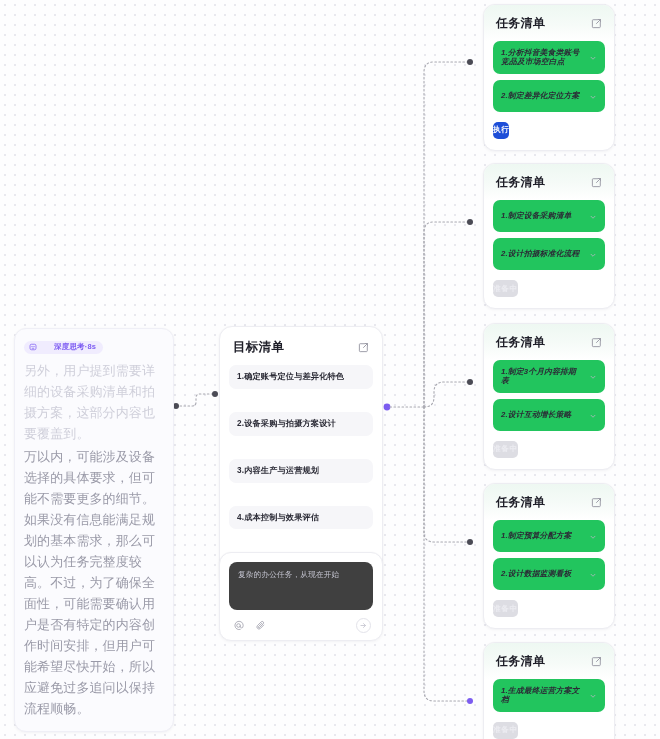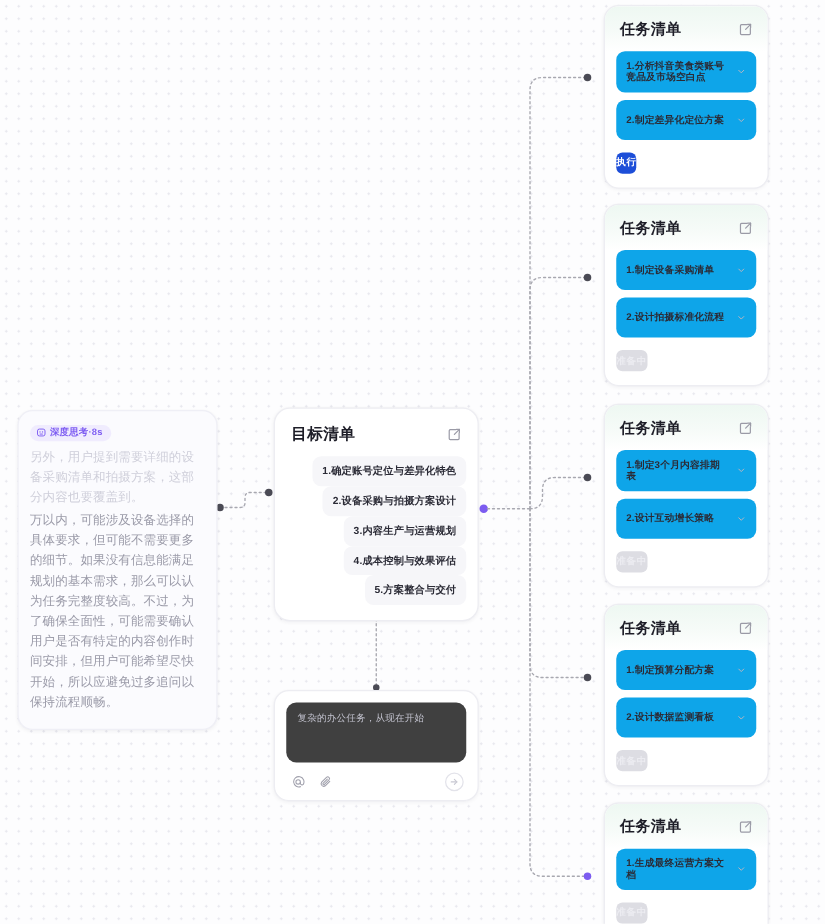--- a/index.html
+++ b/index.html
@@ -61,38 +61,38 @@
     left: 14px;
     top: 328px;
     width: 160px;
     padding: 8px 9px 10px 9px;
     background: #fbfbfe;
     border: 1px solid #efeff6;
   }
   .think-badge {
     display: inline-flex;
     align-items: center;
-    gap: 3px;
+    gap: 17px;
     background: #f0ecfe;
     color: #7d5cf2;
     border-radius: 9px;
     padding: 2.5px 7px 2.5px 5px;
     font-size: 7.5px;
     line-height: 1;
     font-weight: 700;
     letter-spacing: 0.2px;
     margin-bottom: 6px;
   }
   .think-badge .brain {
     display: inline-block;
     width: 8px; height: 8px;
     flex: 0 0 8px;
   }
   .think-body {
-    font-size: 10px;
+    font-size: 13px;
     line-height: 1.62;
     color: #9a9aa8;
     letter-spacing: 0.1px;
     word-break: break-all;
   }
   .think-body p { margin-bottom: 2px; }
   .think-body p.faded { color: #cfcfda; }
 
   
   #goal-node {
@@ -108,21 +108,21 @@
     justify-content: space-between;
     padding: 12px 13px 9px 13px;
     gap: 40px;
   }
   .goal-title {
     font-size: 12.5px;
     font-weight: 700;
     color: #1e1e28;
     letter-spacing: 0.3px;
   }
-  .goal-items { padding: 0 9px; display: flex; flex-direction: column; gap: 0; align-items: flex-end; }
+  .goal-items { padding: 0 9px; display: flex; flex-direction: column; gap: 23px; }
   .goal-item {
     background: #f6f6f9;
     border-radius: 7px;
     padding: 7px 8px;
     font-size: 8.2px;
     font-weight: 700;
     color: #2b2b36;
     letter-spacing: 0.15px;
     line-height: 1.2;
   }
@@ -186,27 +186,28 @@
     color: #1e1e28;
     letter-spacing: 0.3px;
   }
   .task-items {
     padding: 0 9px;
     display: flex;
     flex-direction: column;
     gap: 6px;
   }
   .task-item {
-    background: #0ea5e9;
+    background: #22c55e;
     border-radius: 7px;
     padding: 7px 8px;
     display: flex;
     align-items: center;
     justify-content: space-between;
     gap: 6px;
+    font-style: italic;
   }
   .task-item-label {
     font-size: 7.8px;
     font-weight: 700;
     color: #2b2b36;
     letter-spacing: 0.15px;
     line-height: 1.2;
   }
   .task-action {
     margin: 10px 9px 0 9px;

